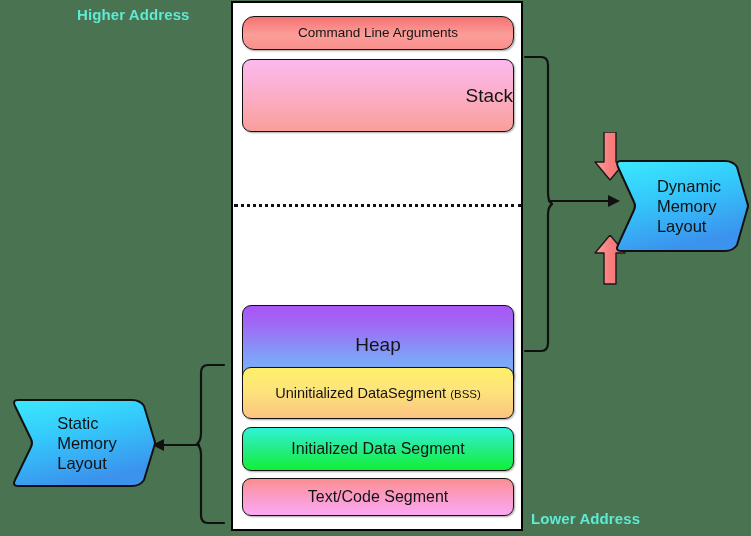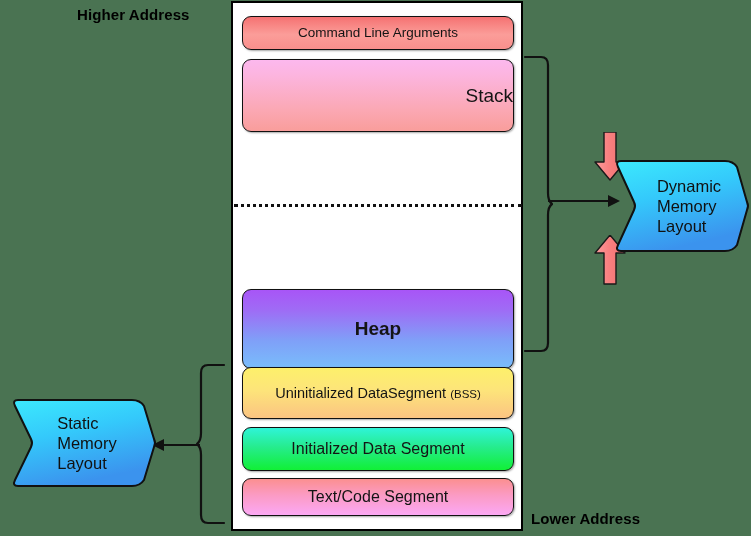--- a/index.html
+++ b/index.html
@@ -19,21 +19,21 @@
     left: 0; top: 0;
     width: 751px;
     height: 536px;
   }
 
   
   .addr-label {
     position: absolute;
     font-weight: bold;
     font-size: 15px;
-    color: #000000;
+    color: #5eead4;
     letter-spacing: 0.1px;
     white-space: nowrap;
   }
   #higher-address { left: 77px;  top: 6px; }
   #lower-address  { left: 531px; top: 510px; }
 
   
   #memory-panel {
     position: absolute;
     left: 231px;
@@ -59,32 +59,32 @@
     text-align: center;
     color: #141414;
     font-size: 15px;
     line-height: 1.25;
     box-shadow: 1px 1px 2px rgba(0,0,0,0.35);
   }
   #seg-cmdline {
     top: 13px; height: 34px;
     background: linear-gradient(180deg, #f57272 0%, #fb9d99 55%, #f98f8c 100%);
     font-size: 13.5px;
+    border-radius: 12px;
   }
   #seg-stack {
     top: 56px; height: 73px;
     background: linear-gradient(180deg, #fcb8ee 0%, #fcb5e0 20%, #fba8b4 70%, #f99d9b 100%);
     font-size: 19px;
     justify-content: flex-end;
   }
   #seg-heap {
-    top: 286px; height: 80px;
+    top: 302px; height: 80px;
     background: linear-gradient(180deg, #a855f7 0%, #9f6bf5 25%, #7fa0f8 65%, #79bdfb 100%);
     font-size: 19px;
-    font-weight: bold;
   }
   #seg-bss {
     top: 364px; height: 52px;
     background: linear-gradient(180deg, #fdf06b 0%, #fde47a 45%, #fbc482 100%);
     font-size: 14.5px;
     flex-direction: row;
     justify-content: center;
   }
   #seg-bss .bss-line2 { display: inline-block; }
   #seg-bss .bss-note {

